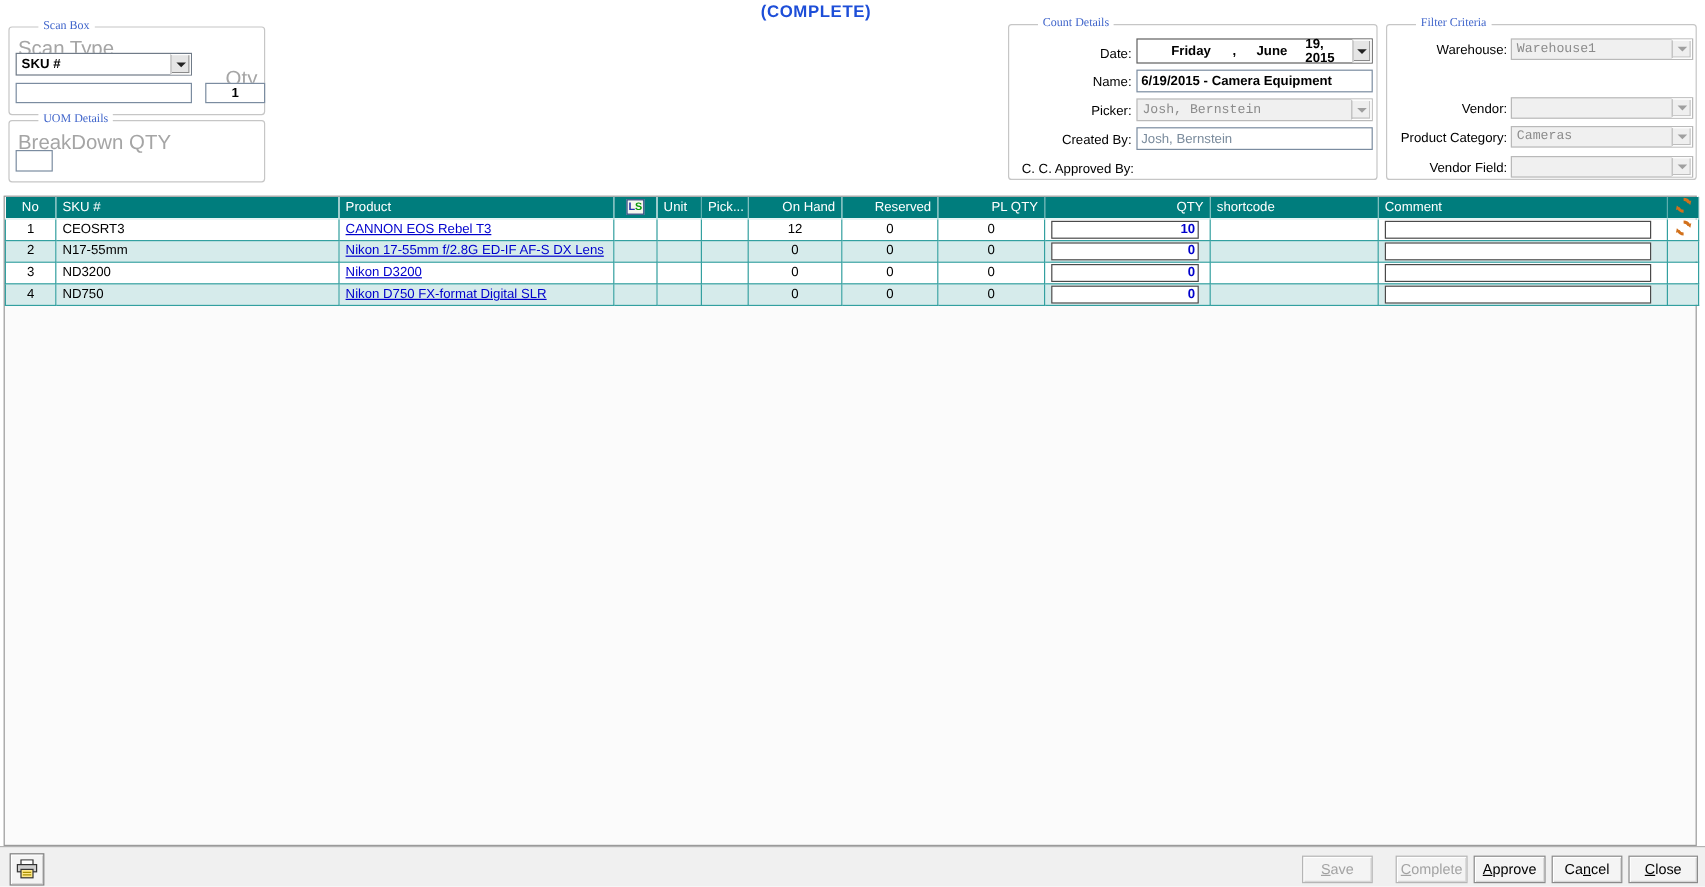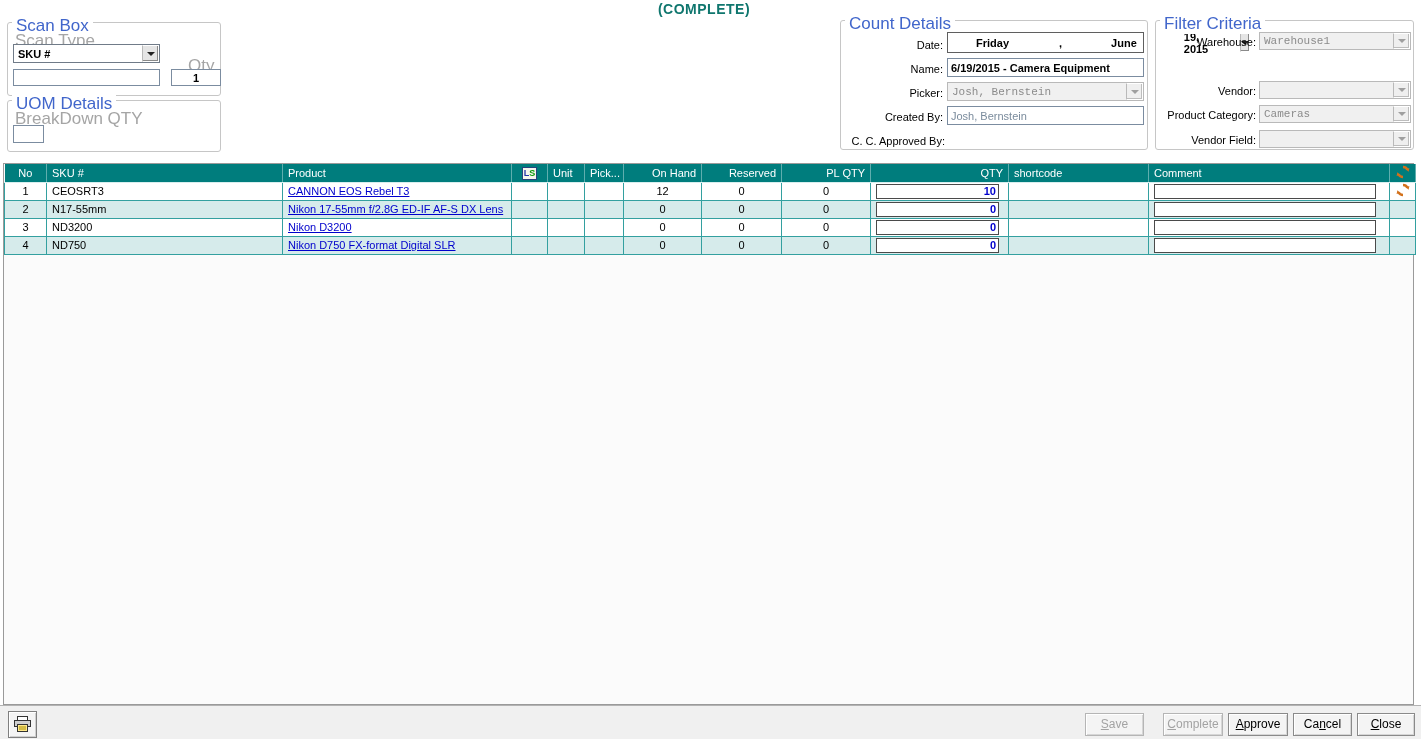--- a/index.html
+++ b/index.html
@@ -8,32 +8,32 @@
     position: relative;
     background: #ffffff;
     font-family: "Liberation Sans", sans-serif;
     font-size: 11px;
     color: #000;
   }
   
   .banner {
     position: absolute; left: 0; top: 1px; width: 1360px;
     text-align: center; font-weight: bold; font-size: 14px;
-    color: #0f766e; letter-spacing: .5px; margin-left: 24px;
+    color: #1d4ed8; letter-spacing: .5px;
   }
   
   .group {
     position: absolute;
     border: 1px solid #c6c6c6;
     border-radius: 3px;
   }
   .group-title {
-    position: absolute; top: -7px; left: 4px;
+    position: absolute; top: -7px; left: 24px;
     background: #fff; padding: 0 4px;
-    color: #4166cb; font-size: 17px;
+    color: #4166cb; font-size: 10px; font-family: Liberation Serif, serif;
   }
   .dimlabel { position: absolute; color: #a5a5a5; font-size: 17px; }
   .fldlabel { position: absolute; font-size: 11px; color: #000; text-align: right; }
   
   .tbox {
     position: absolute; background: #fff;
     border: 1px solid #7b8ca0; font-size: 11px;
     padding: 1px 3px; display: flex; align-items: center;
   }
   .tbox.boldval { font-weight: bold; }
@@ -152,21 +152,21 @@
   <span class="dimlabel" style="left:7px; top:8px;">BreakDown QTY</span>
   <div class="tbox" style="left:5px; top:24px; width:31px; height:18px;">
     <input value="" style="">
   </div>
 </div>
 
 <div class="group" style="left:840px; top:20px; width:308px; height:130px;">
   <span class="group-title">Count Details</span>
 
   <span class="fldlabel" style="left:0; top:18px; width:102px;">Date:</span>
-  <div class="combo datecombo" style="left:106px; top:11px; width:197px; height:21px;gap:32px;">
+  <div class="combo datecombo" style="left:106px; top:11px; width:197px; height:21px;">
     <span class="dpart" style="margin-left:28px;">Friday</span>
     <span class="dpart" style="margin-left:18px;">,</span>
     <span class="dpart" style="margin-left:17px;">June</span>
     <span class="dpart" style="margin-left:15px;">19, 2015</span>
     <span class="dd">
         <span class="tri"></span>
       </span>
   </div>
 
   <span class="fldlabel" style="left:0; top:42px; width:102px;">Name:</span>

